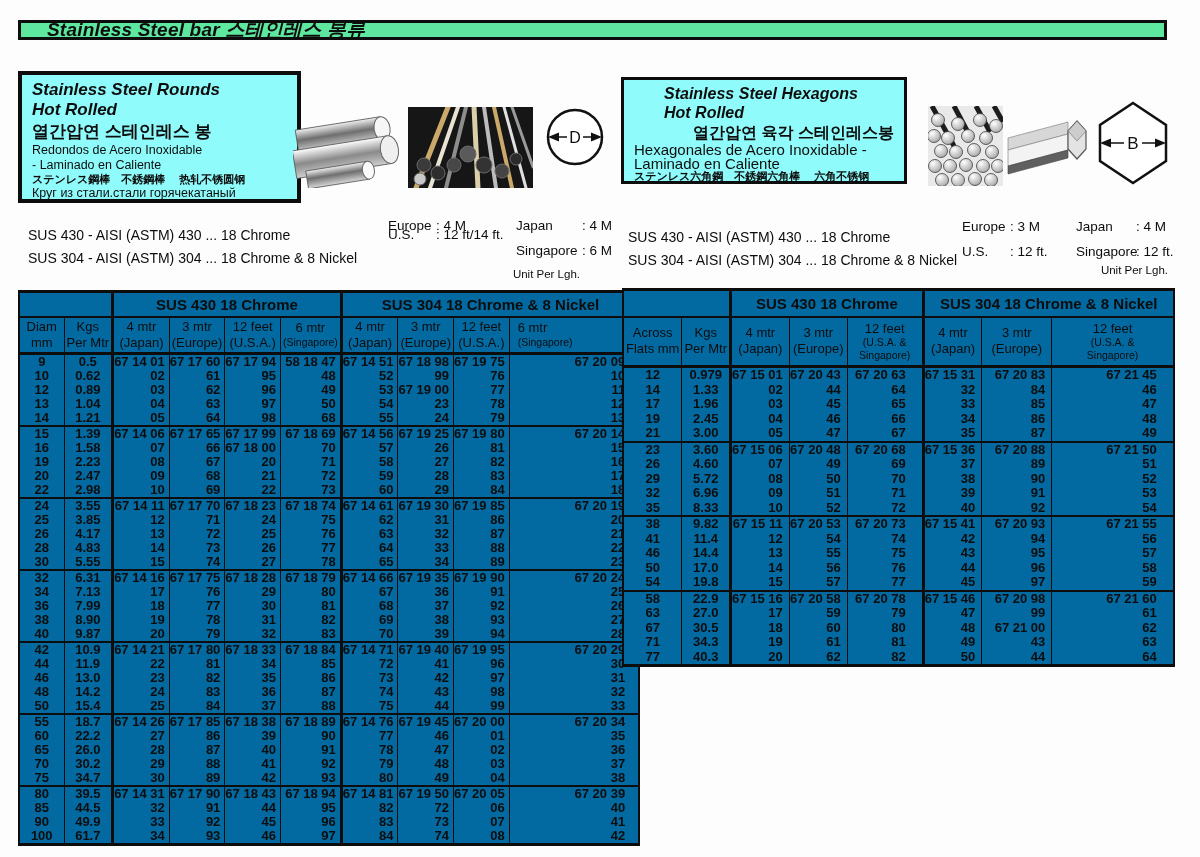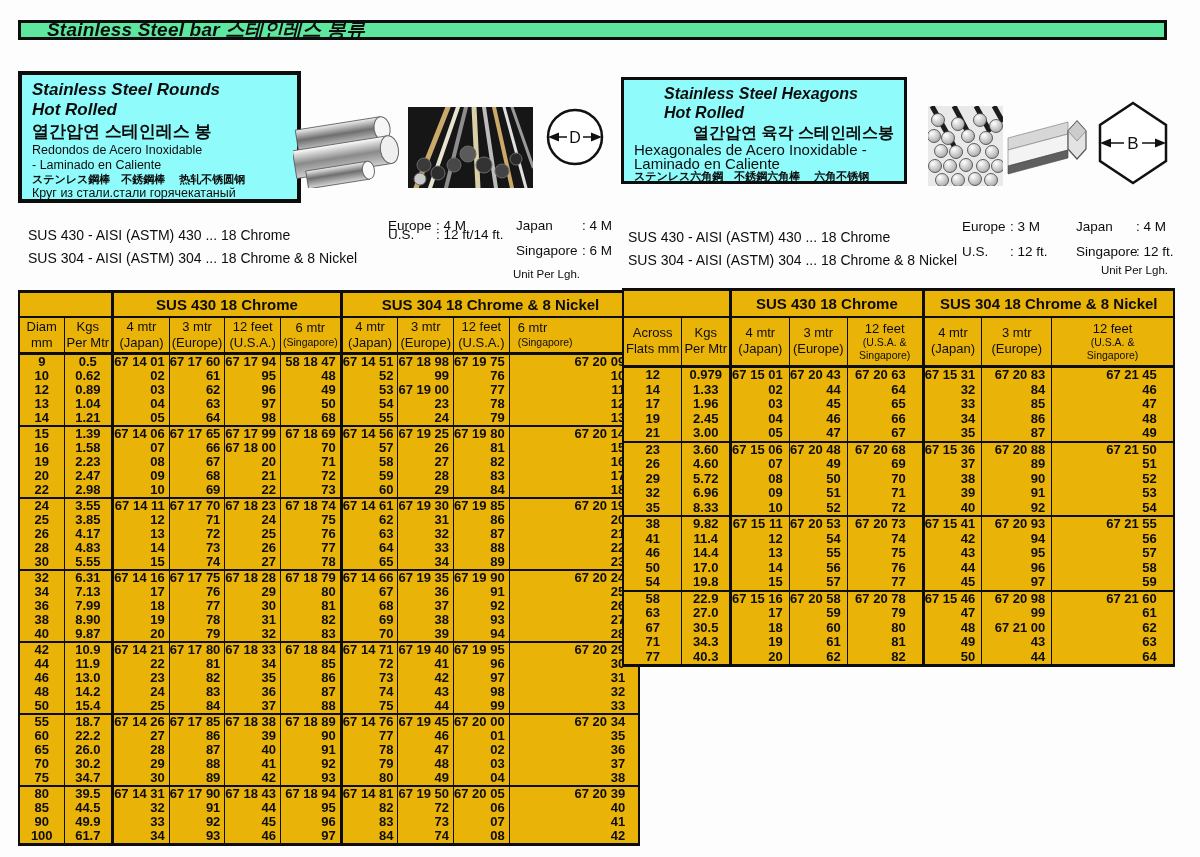--- a/index.html
+++ b/index.html
@@ -29,21 +29,21 @@
   .photo { position:absolute; }
 
   .specs { position:absolute; font-size:14px; line-height:23px; white-space:nowrap; }
   .specs-l { left:28px;  top:224px; }
   .specs-r { left:628px; top:226px; }
   .len { position:absolute; font-size:13.5px; white-space:nowrap; }
   .len .lw { display:inline-block; }
   .unit { position:absolute; font-size:11.5px; text-align:right; }
 
   .thost { position:absolute; }
-  .cat-table { border-collapse:collapse; table-layout:fixed; background:#eab308;
+  .cat-table { border-collapse:collapse; table-layout:fixed; background:#0369a1;
                border:2px solid var(--ink); border-top-width:3px; border-bottom-width:3px; }
   .cat-table td { border-left:1px solid var(--ink); padding:0 4px 0 0; font-size:13px; font-weight:bold;
                   text-align:right; white-space:nowrap; overflow:hidden; }
   .cat-table td.hv { border-left:3px solid var(--ink); }
   .cat-table thead tr.grow td { border-bottom:2px solid var(--ink); text-align:center; font-size:15px; font-weight:bold; padding:0; }
   .cat-table thead tr.srow td { border-bottom:3px solid var(--ink); text-align:center; font-weight:normal;
                                 font-size:13px; line-height:1.22; padding:0 2px; }
   .cat-table thead .sm { font-size:10.5px; }
   .cat-table tbody tr.gs td { border-top:2px solid var(--ink); }
   .cat-table tbody td.c0, .cat-table tbody td.c1 { text-align:center; padding:0; }

